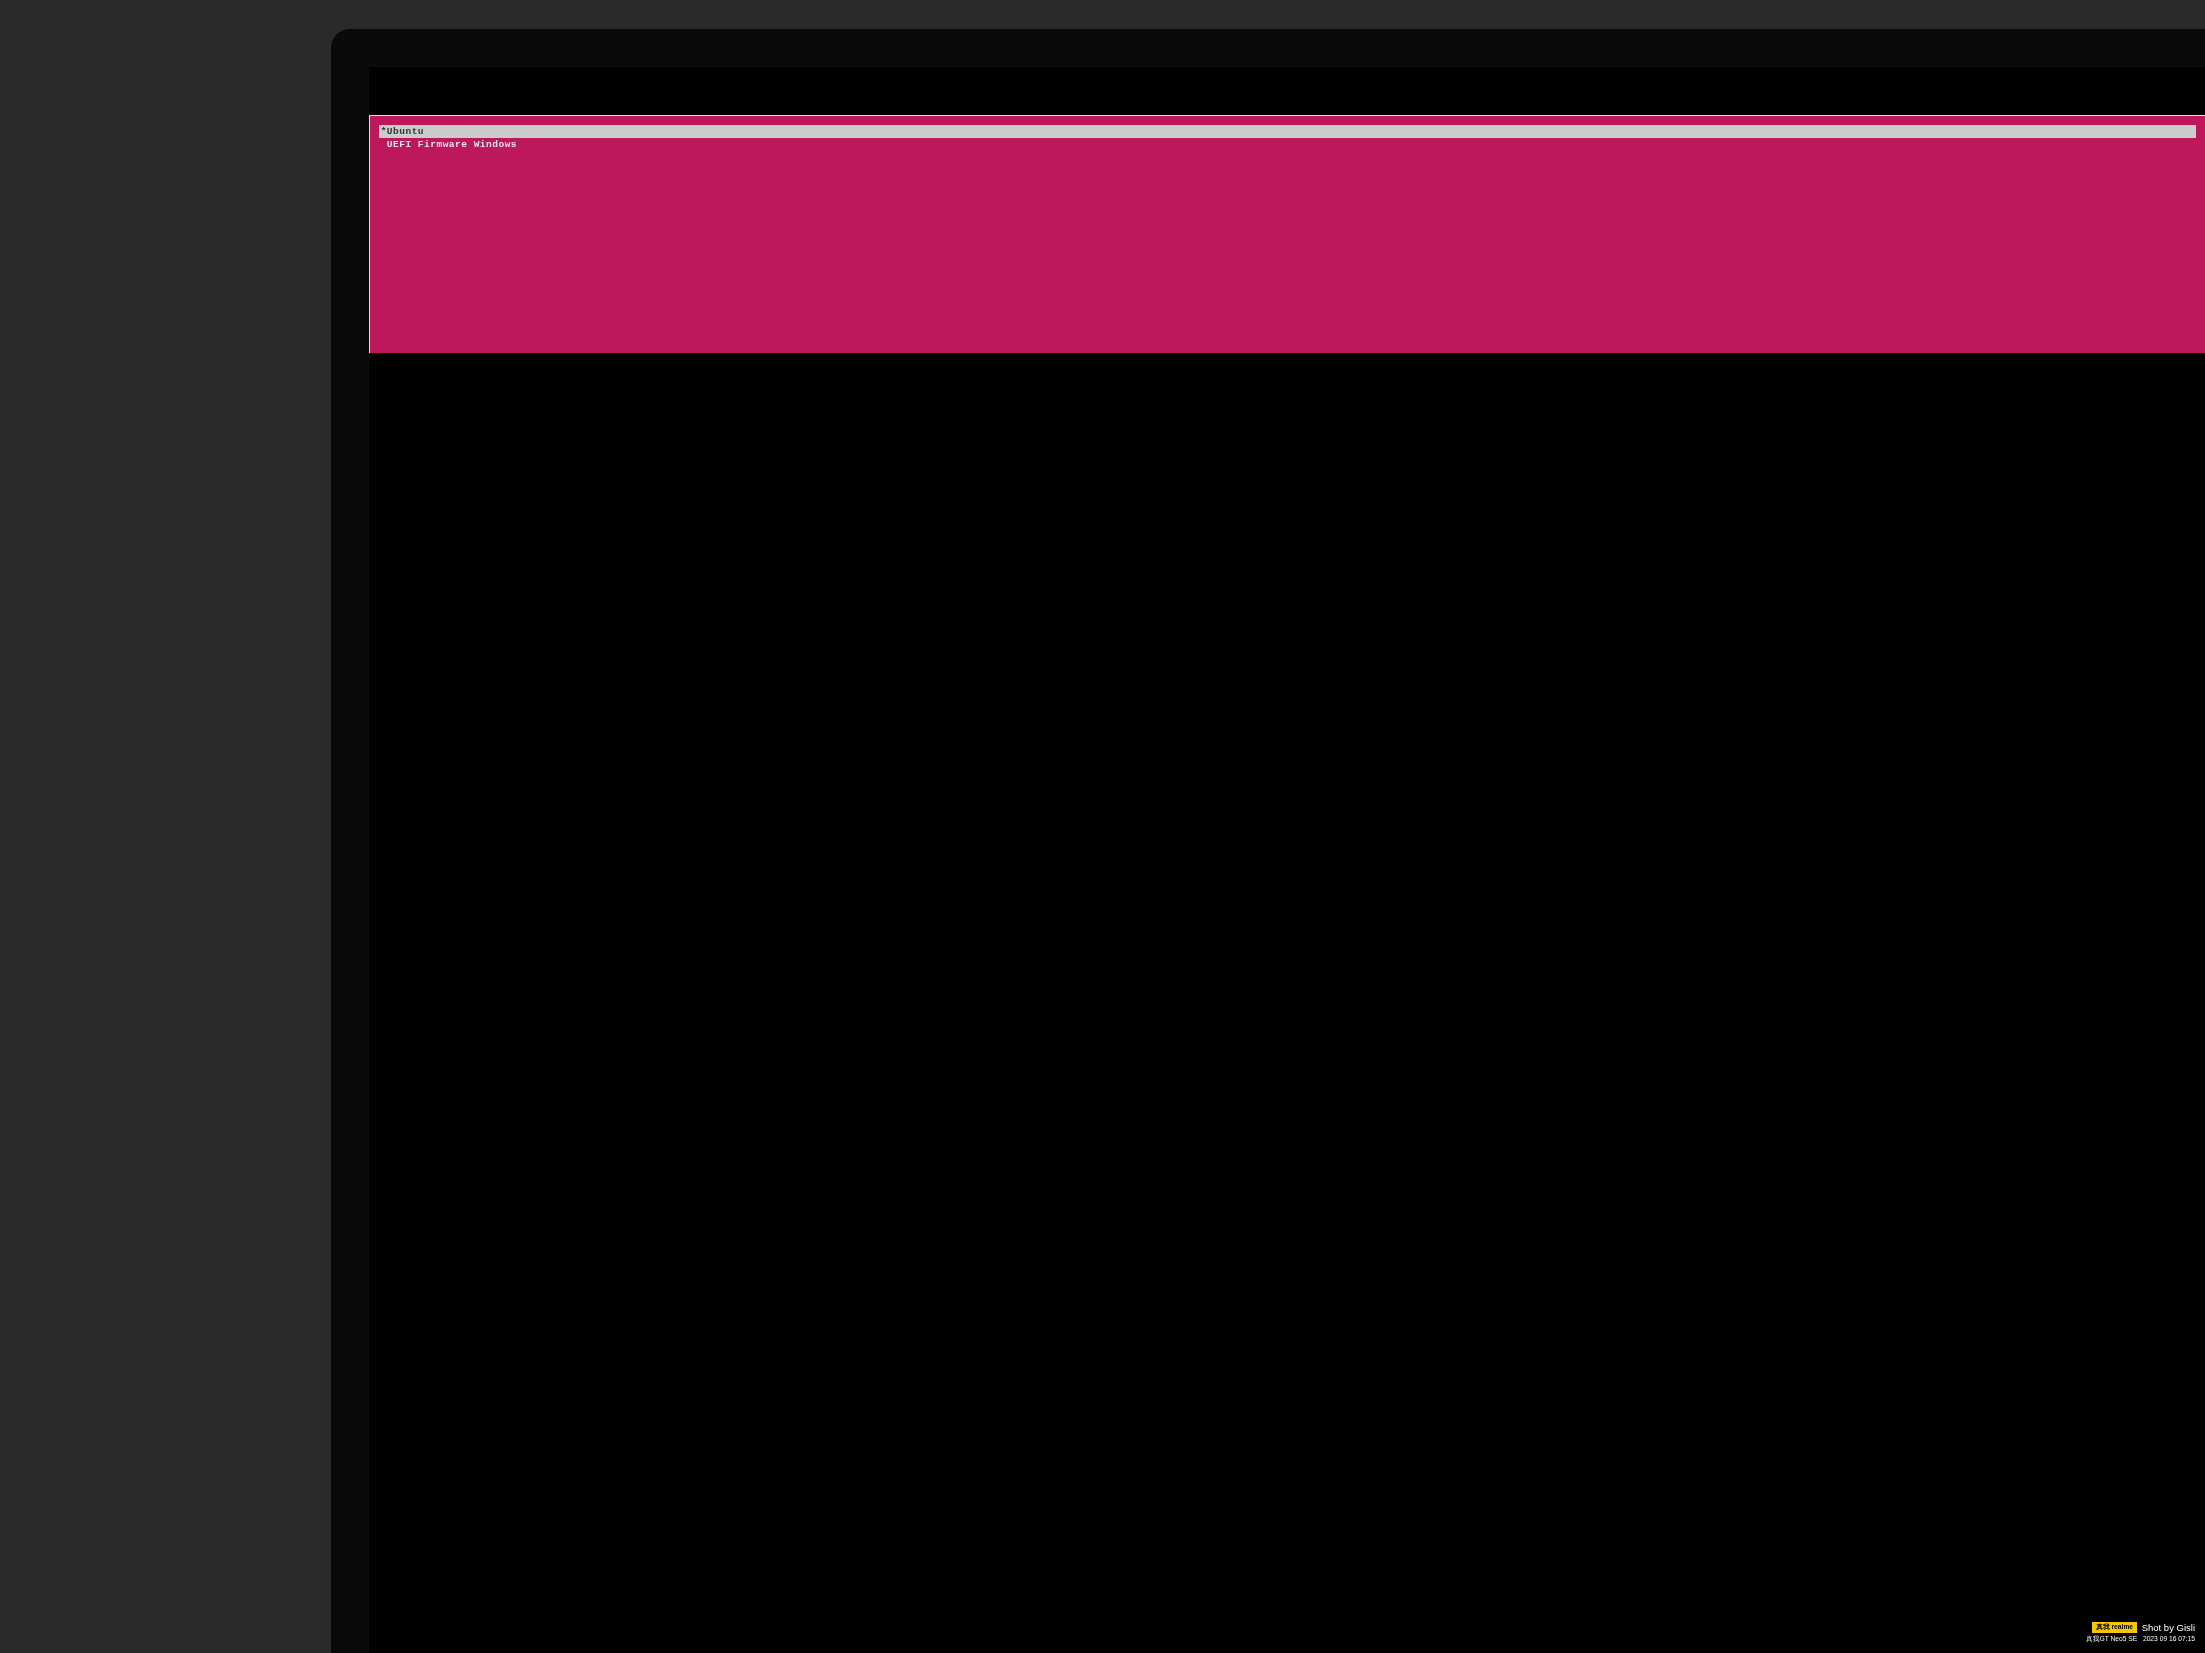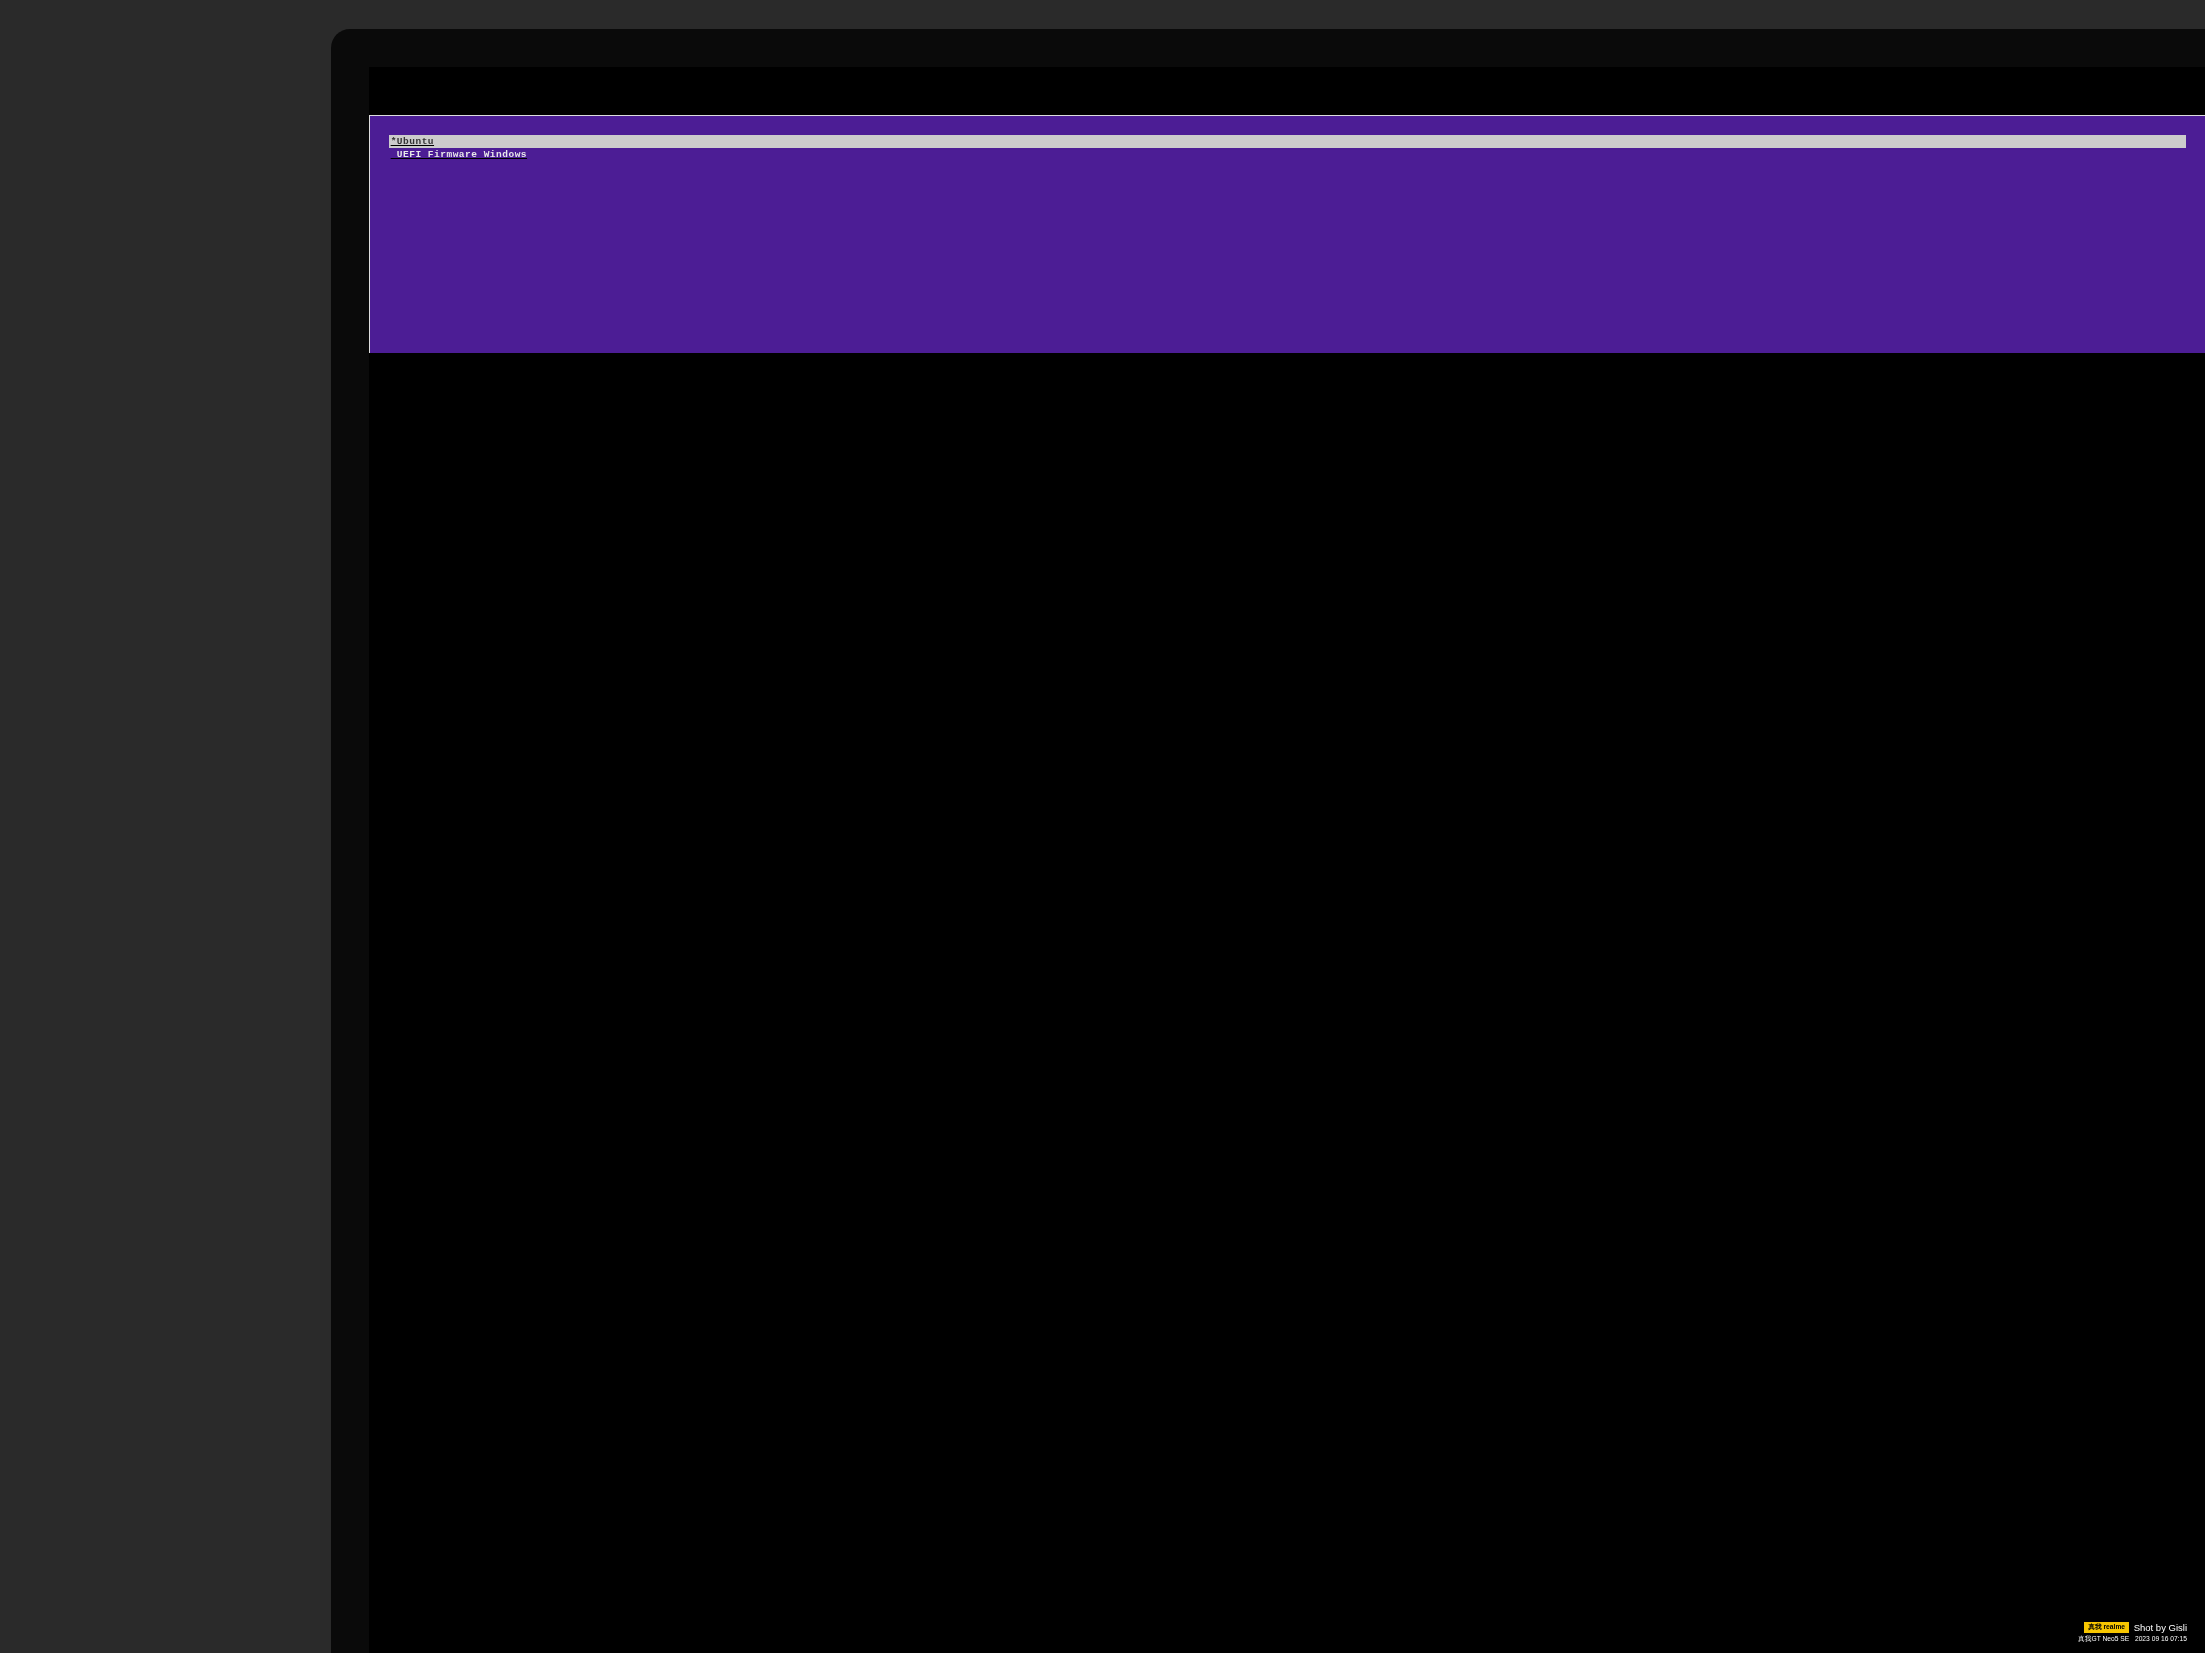--- a/index.html
+++ b/index.html
@@ -33,42 +33,41 @@
       height: 100%;
       padding: 48px 0 0 0;
       position: relative;
     }
     .grub-box {
       border: 1px solid #ddd;
       border-right: none;
       border-bottom: none;
       width: 100%;
       min-height: 238px;
-      padding: 19px;
-      background: #4c1d95;
-      text-decoration: underline;
+      padding: 9px;
+      background: #be185d;
     }
     .menu-item {
       font-size: 9.5px;
       line-height: 1.4;
       font-weight: bold;
       letter-spacing: 0.5px;
       white-space: pre;
       color: #e8e8e8;
       padding: 0 1.9px;
       cursor: pointer;
     }
     .menu-item.selected {
       background: #ccc;
       color: #333;
     }
     .watermark {
       position: fixed;
       bottom: 9.5px;
-      right: 18px;
+      right: 10px;
       text-align: right;
       font-family: Arial, sans-serif;
     }
     .watermark-line1 {
       display: flex;
       align-items: center;
       justify-content: flex-end;
       gap: 4.8px;
       margin-bottom: 1.9px;
     }

